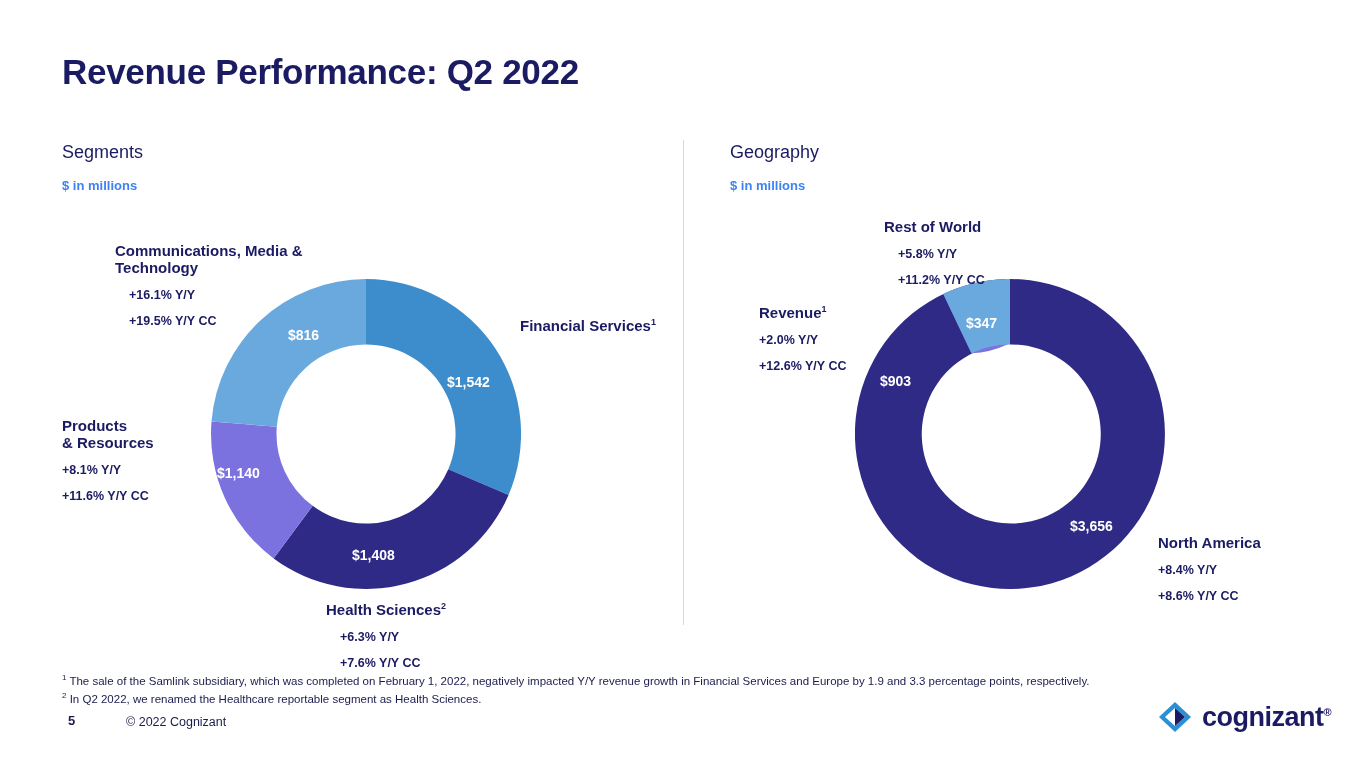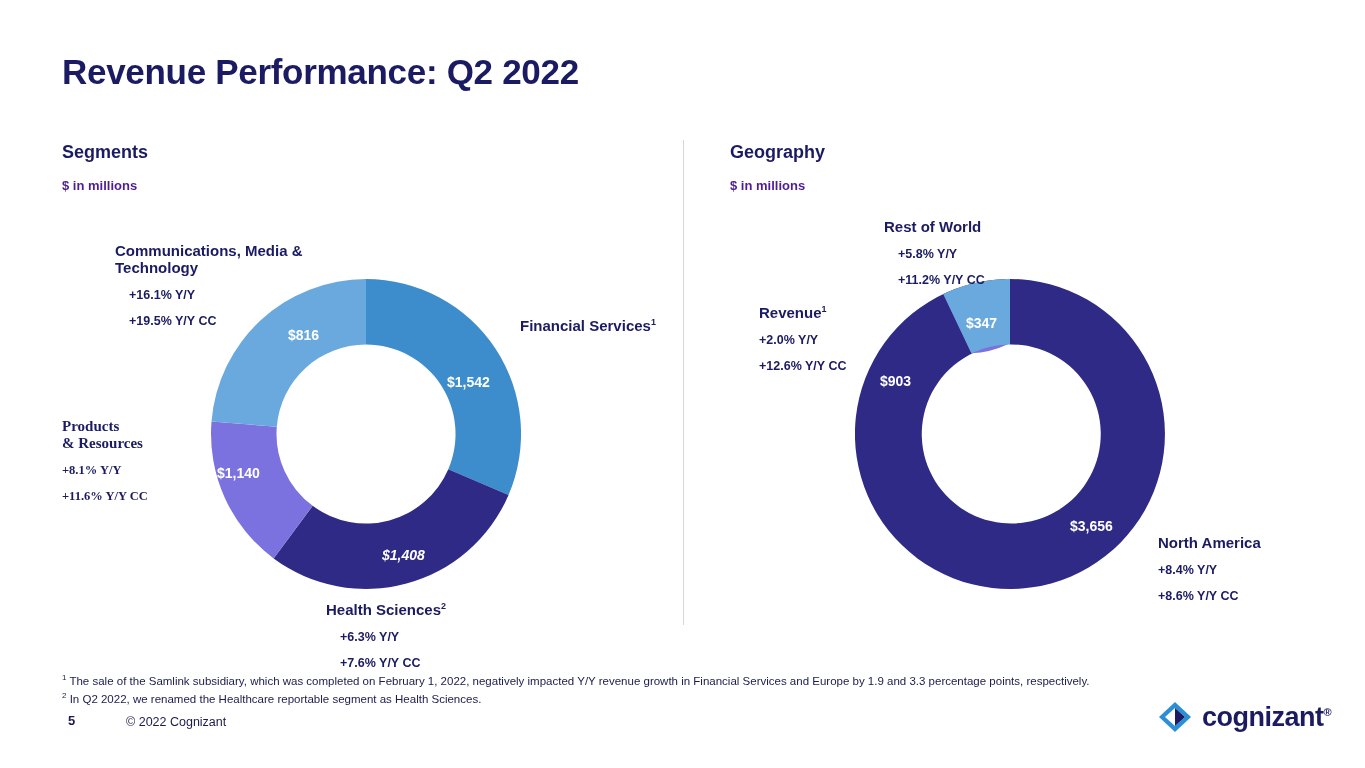--- a/index.html
+++ b/index.html
@@ -25,28 +25,28 @@
     left: 62px;
     top: 52px;
     font-size: 35px;
     font-weight: bold;
     letter-spacing: -0.3px;
     color: #1b1b63;
   }
   .panel-heading {
     position: absolute;
     font-size: 18px;
-    font-weight: bold;
+    font-weight: normal;
     color: #1b1b63;
   }
   .panel-sub {
     position: absolute;
     font-size: 13px;
     font-weight: bold;
-    color: #4c1d95;
+    color: #3b82f6;
   }
   #segments-heading { left: 62px; top: 142px; }
   #segments-sub { left: 62px; top: 178px; }
   #geography-heading { left: 730px; top: 142px; }
   #geography-sub { left: 730px; top: 178px; }
 
   .divider {
     position: absolute;
     left: 683px;
     top: 140px;
@@ -162,38 +162,38 @@
         <path d="M 142.56 60.93 A 155 155 0 0 1 -92.36 124.42 L -53.33 71.84 A 89.5 89.5 0 0 0 82.32 35.18 Z" fill="#2e2a86"></path>
 
         <path d="M -92.36 124.42 A 155 155 0 0 1 -154.49 -12.54 L -89.20 -7.24 A 89.5 89.5 0 0 0 -53.33 71.84 Z" fill="#7b72e0"></path>
 
         <path d="M -154.49 -12.54 A 155 155 0 0 1 0 -155 L 0 -89.5 A 89.5 89.5 0 0 0 -89.20 -7.24 Z" fill="#6aa9dd"></path>
       </g>
     </svg>
   </div>
 
   <div class="slice-label" style="left:447px; top:374px;">$1,542</div>
-  <div class="slice-label" style="left:382px; top:547px;font-style:italic;">$1,408</div>
+  <div class="slice-label" style="left:352px; top:547px;">$1,408</div>
   <div class="slice-label" style="left:217px; top:465px;">$1,140</div>
   <div class="slice-label" style="left:288px; top:327px;">$816</div>
 
   <div class="callout" style="left:115px; top:243px; width:300px;">
     <div class="c-title">Communications, Media &amp;</div>
     <div class="c-title">Technology</div>
     <div class="c-stats indent">
       <div class="c-stat">+16.1%  Y/Y</div>
       <div class="c-stat">+19.5%  Y/Y CC</div>
     </div>
   </div>
 
   <div class="callout" style="left:520px; top:317px; width:220px;">
     <div class="c-title"><span>Financial Services</span><sup>1</sup></div>
   </div>
 
-  <div class="callout" style="left:62px; top:418px; width:200px;font-family:Liberation Serif, serif;">
+  <div class="callout" style="left:62px; top:418px; width:200px;">
     <div class="c-title">Products</div>
     <div class="c-title">&amp; Resources</div>
     <div class="c-stats">
       <div class="c-stat">+8.1%  Y/Y</div>
       <div class="c-stat">+11.6%  Y/Y CC</div>
     </div>
   </div>
 
   <div class="callout" style="left:326px; top:601px; width:240px;">
     <div class="c-title"><span>Health Sciences</span><sup>2</sup></div>

